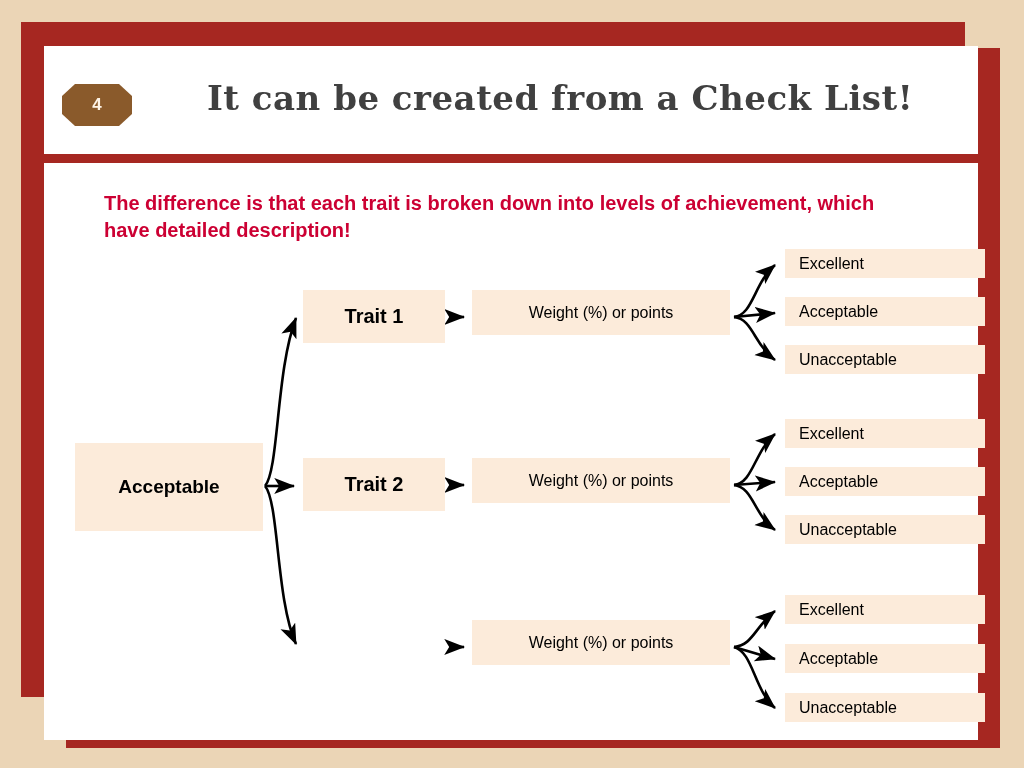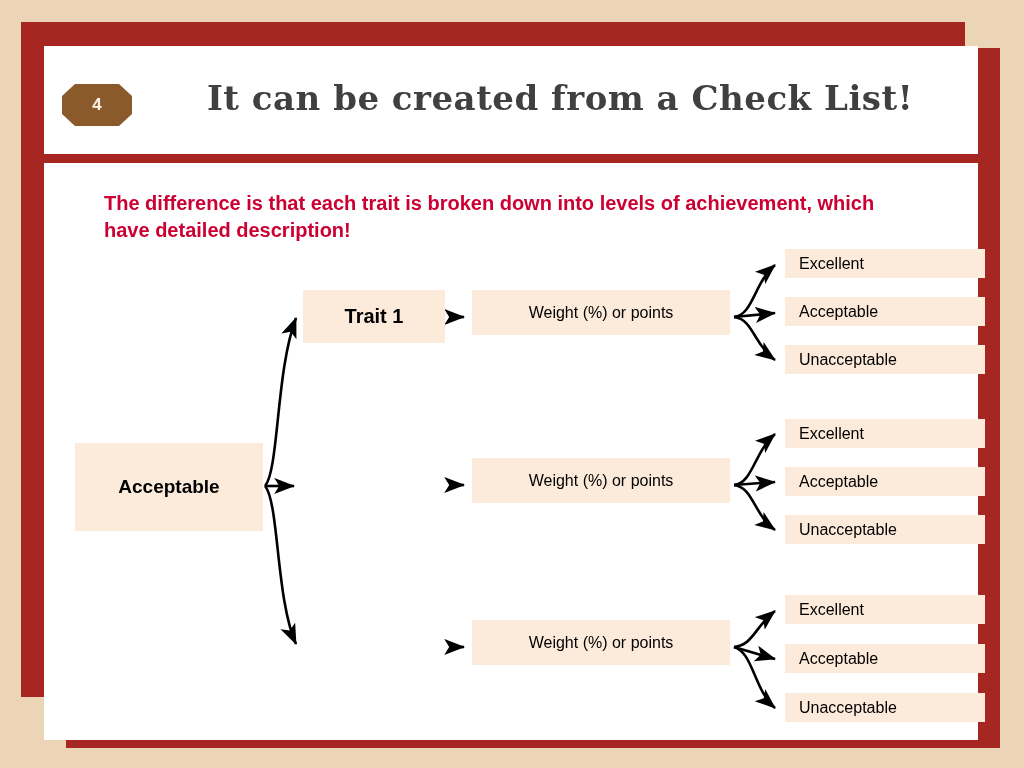--- a/index.html
+++ b/index.html
@@ -239,20 +239,21 @@
     </svg>
 
     <div class="node node-root">Acceptable</div>
 
     <div class="node node-trait r1">Trait 1</div>
     <div class="node node-weight r1">Weight (%) or points</div>
     <div class="node node-level lvl-1-1">Excellent</div>
     <div class="node node-level lvl-1-2">Acceptable</div>
     <div class="node node-level lvl-1-3">Unacceptable</div>
 
+    <div class="node node-trait r2">Trait 2</div>
     <div class="node node-weight r2">Weight (%) or points</div>
     <div class="node node-level lvl-2-1">Excellent</div>
     <div class="node node-level lvl-2-2">Acceptable</div>
     <div class="node node-level lvl-2-3">Unacceptable</div>
 
     <div class="node node-weight r3">Weight (%) or points</div>
     <div class="node node-level lvl-3-1">Excellent</div>
     <div class="node node-level lvl-3-2">Acceptable</div>
     <div class="node node-level lvl-3-3">Unacceptable</div>
 

